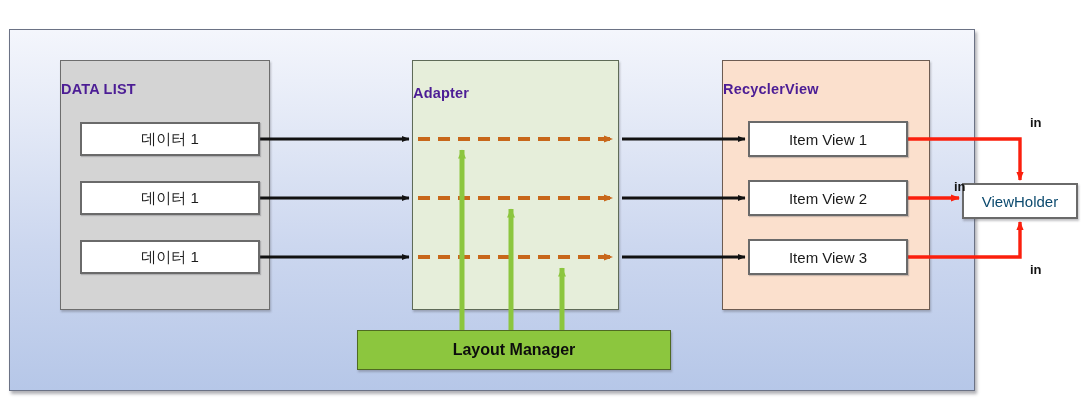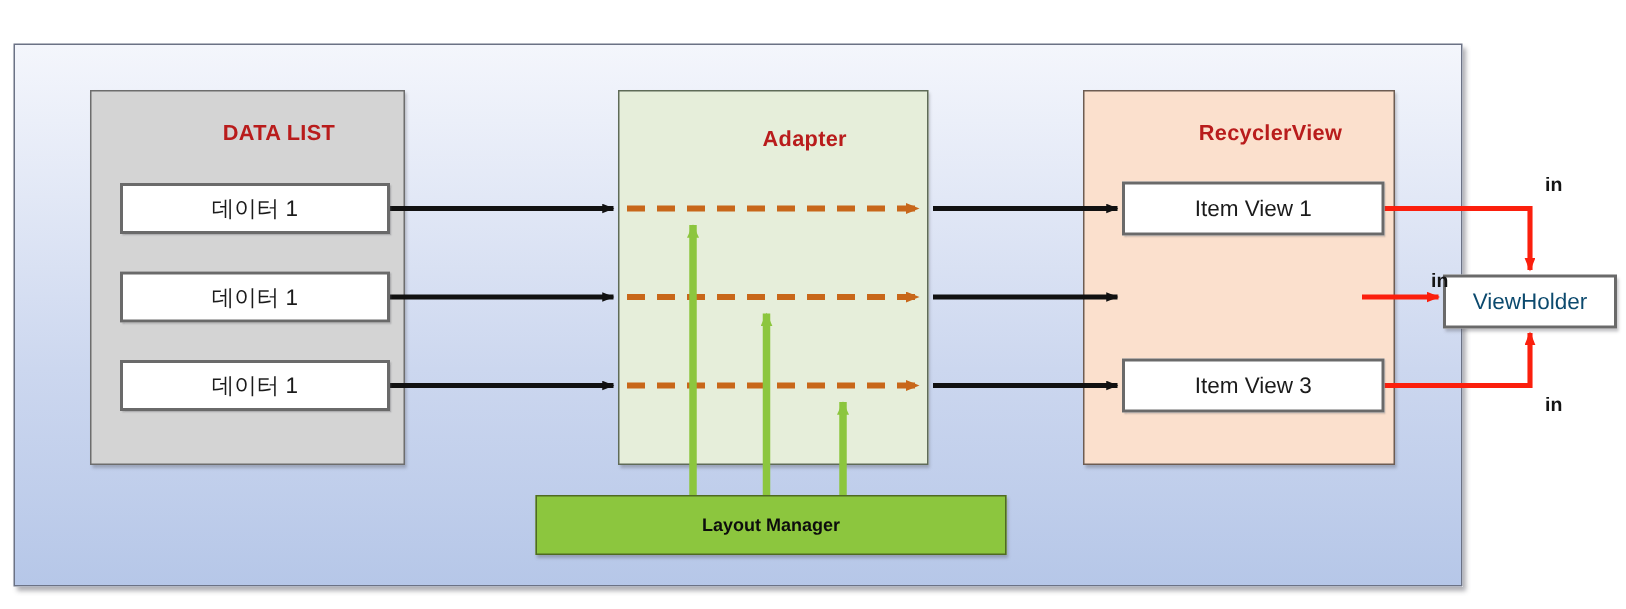--- a/index.html
+++ b/index.html
@@ -30,26 +30,24 @@
   }
   .panel {
     position: absolute;
     box-sizing: border-box;
     border: 1px solid #5e5e5e;
   }
   .panel-title {
     position: absolute;
     left: 0;
     right: 0;
-    text-align: center;
     font-weight: bold;
     font-size: 14.5px;
-    color: #b91c1c;
+    color: #4c1d95;
     letter-spacing: 0.2px;
-    padding-left: 42px;
   }
   #panel-data-list {
     left: 60px;
     top: 60px;
     width: 210px;
     height: 250px;
     background: #d4d4d4;
     border: 1px solid #6d6d6d;
     box-shadow: 1px 2px 2px rgba(80,80,90,0.35);
   }
@@ -83,21 +81,21 @@
     color: #1b1b1b;
     box-shadow: 1px 1px 1px rgba(90,90,95,0.30);
   }
   .data-cell {
     left: 80px;
     width: 180px;
     height: 34px;
   }
   .item-cell {
     left: 748px;
-    width: 175px;
+    width: 160px;
     height: 36px;
   }
   #viewholder-box {
     position: absolute;
     left: 962px;
     top: 183px;
     width: 116px;
     height: 36px;
     box-sizing: border-box;
     background: #ffffff;
@@ -117,21 +115,21 @@
     width: 314px;
     height: 40px;
     box-sizing: border-box;
     background: #8cc council;
     background: #8cc63e;
     border: 1px solid #4f6a22;
     display: flex;
     align-items: center;
     justify-content: center;
     font-weight: bold;
-    font-size: 12px;
+    font-size: 16px;
     color: #0d0d0d;
     box-shadow: 1px 2px 2px rgba(80,80,90,0.35);
   }
   .svg-layer {
     position: absolute;
     left: 0;
     top: 0;
     width: 1084px;
     height: 406px;
     pointer-events: none;
@@ -208,20 +206,21 @@
       <path d="M908,198 L959,198" marker-end="url(#arrow-red)"></path>
       <path d="M908,257 L1020,257 L1020,222" marker-end="url(#arrow-red)"></path>
     </g>
   </svg>
 
   <div class="cell data-cell" style="top:122px;">데이터 1</div>
   <div class="cell data-cell" style="top:181px;">데이터 1</div>
   <div class="cell data-cell" style="top:240px;">데이터 1</div>
 
   <div class="cell item-cell" style="top:121px;">Item View 1</div>
+  <div class="cell item-cell" style="top:180px;">Item View 2</div>
   <div class="cell item-cell" style="top:239px;">Item View 3</div>
 
   <div id="viewholder-box">ViewHolder</div>
 
   <div id="layout-manager-box">Layout Manager</div>
 
   <div class="in-label" style="left:1010px; top:115px;">in</div>
   <div class="in-label" style="left:934px; top:179px;">in</div>
   <div class="in-label" style="left:1010px; top:262px;">in</div>
 

